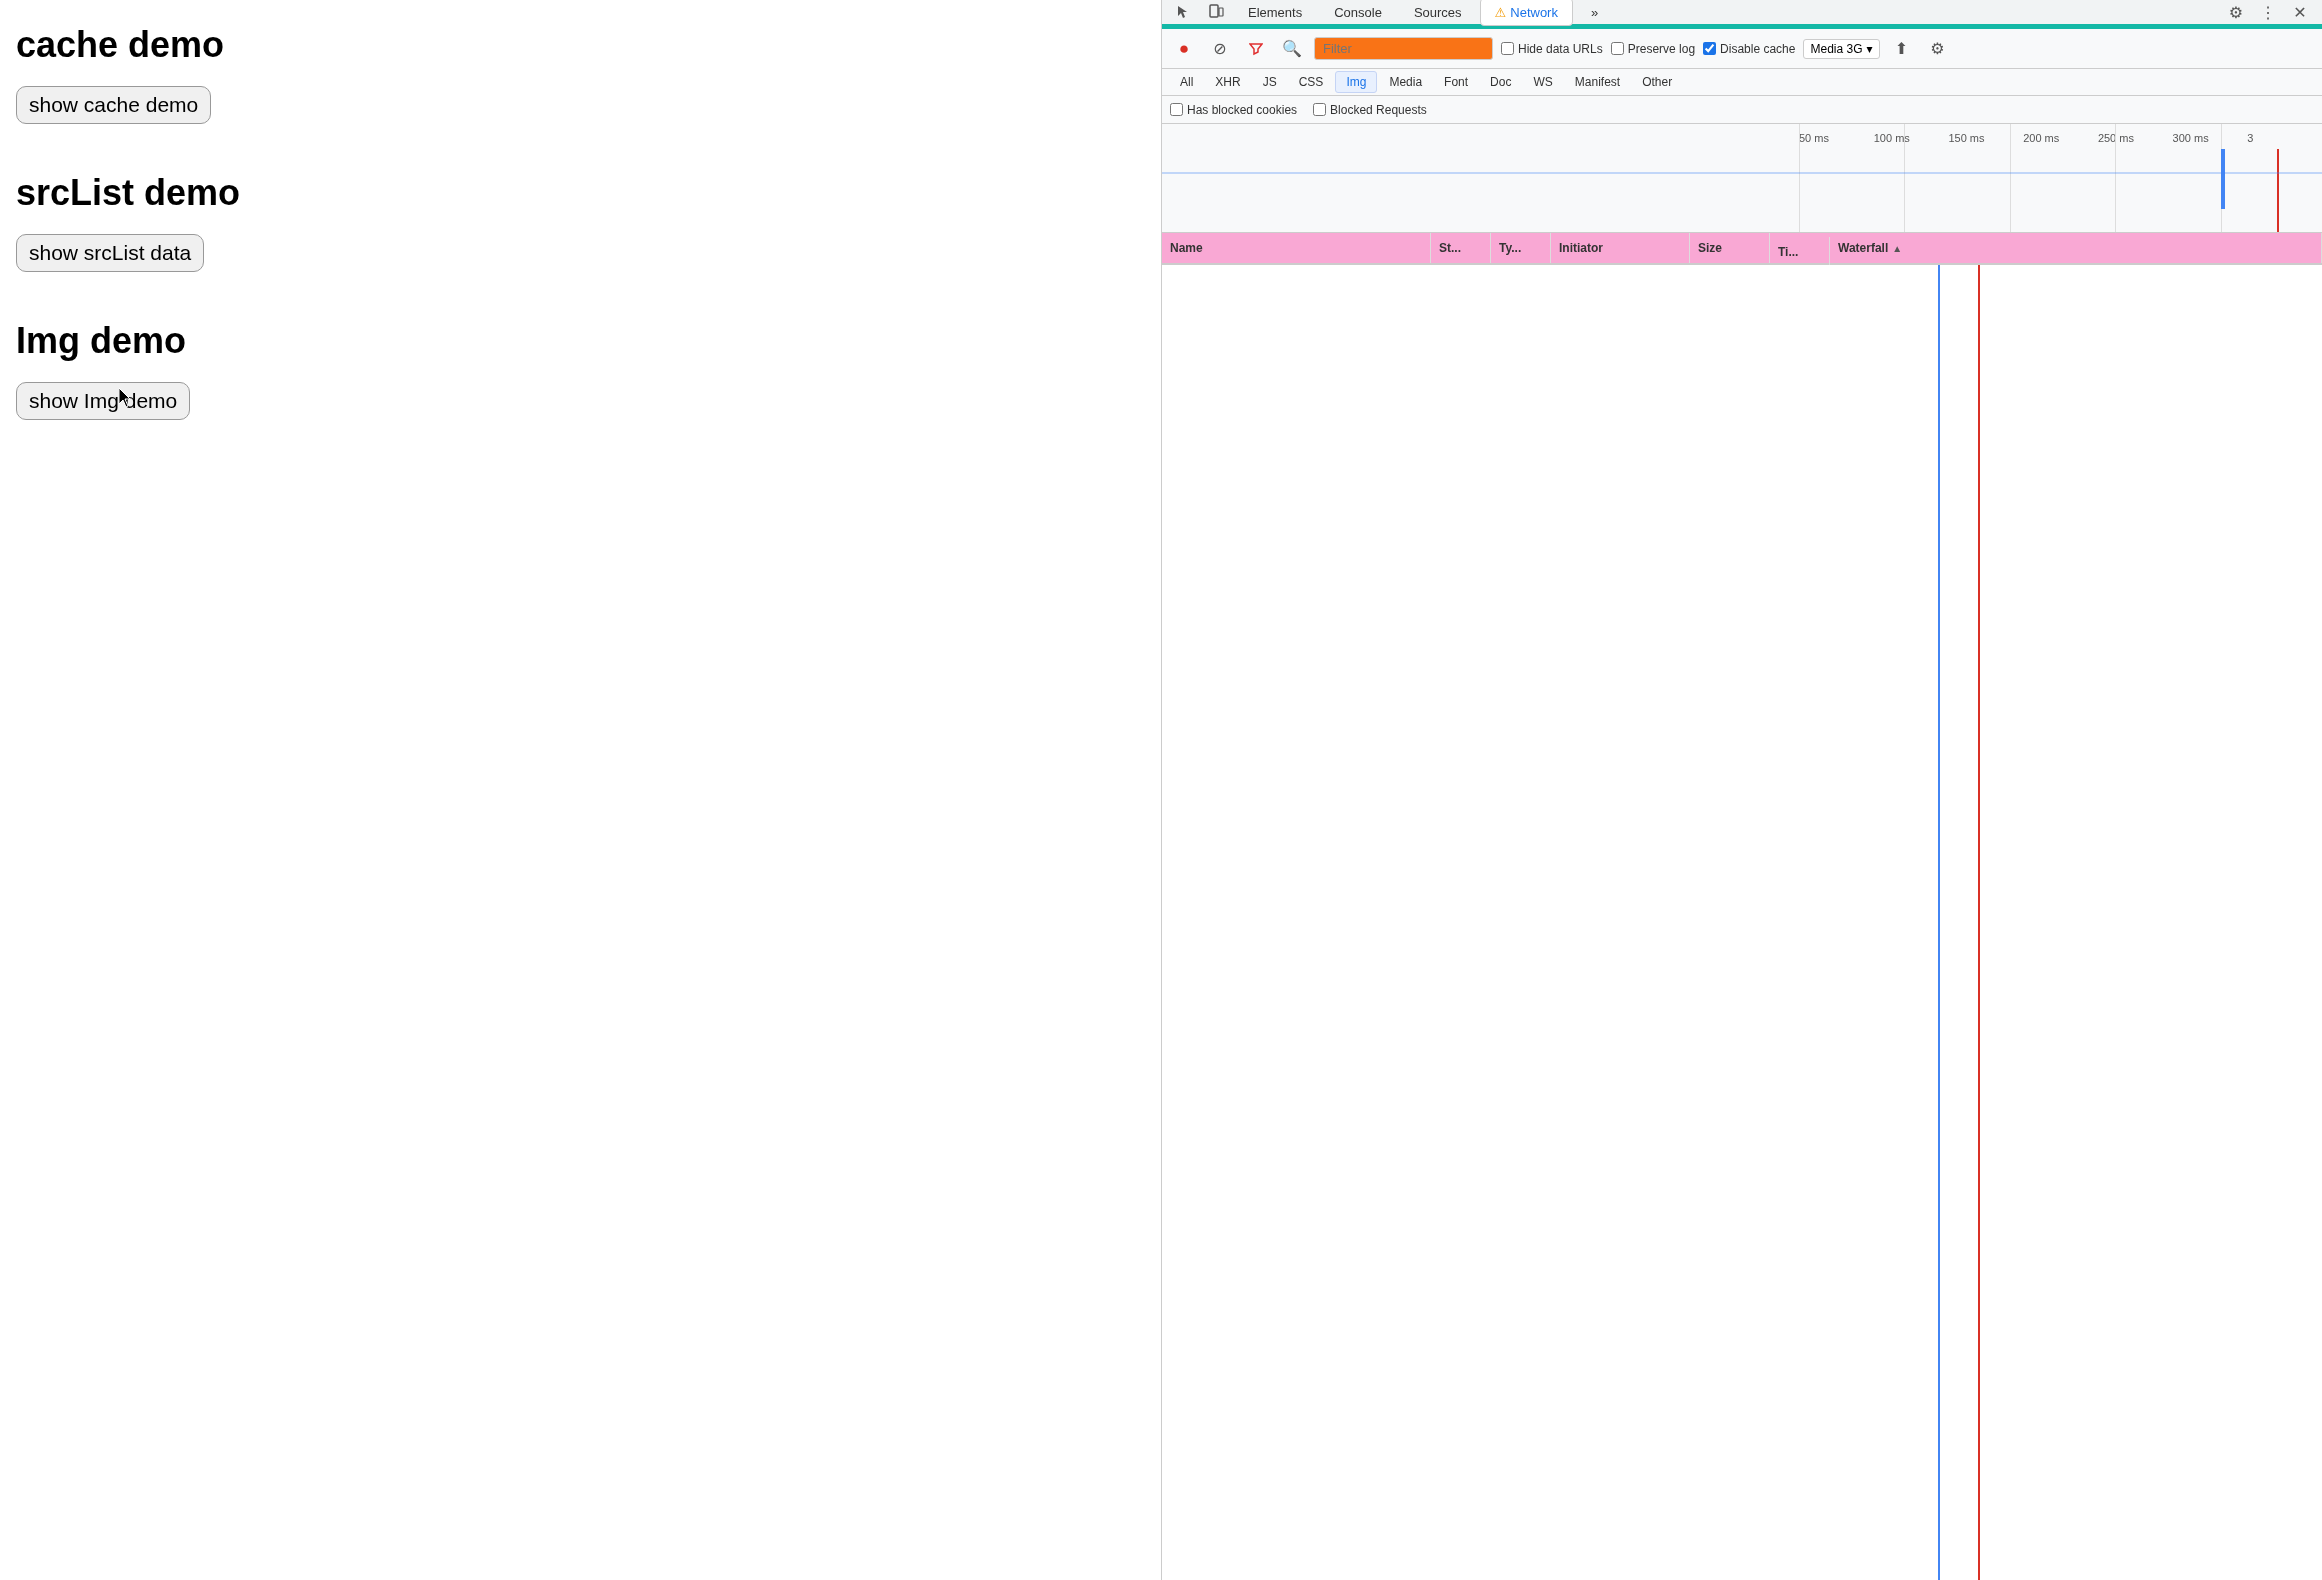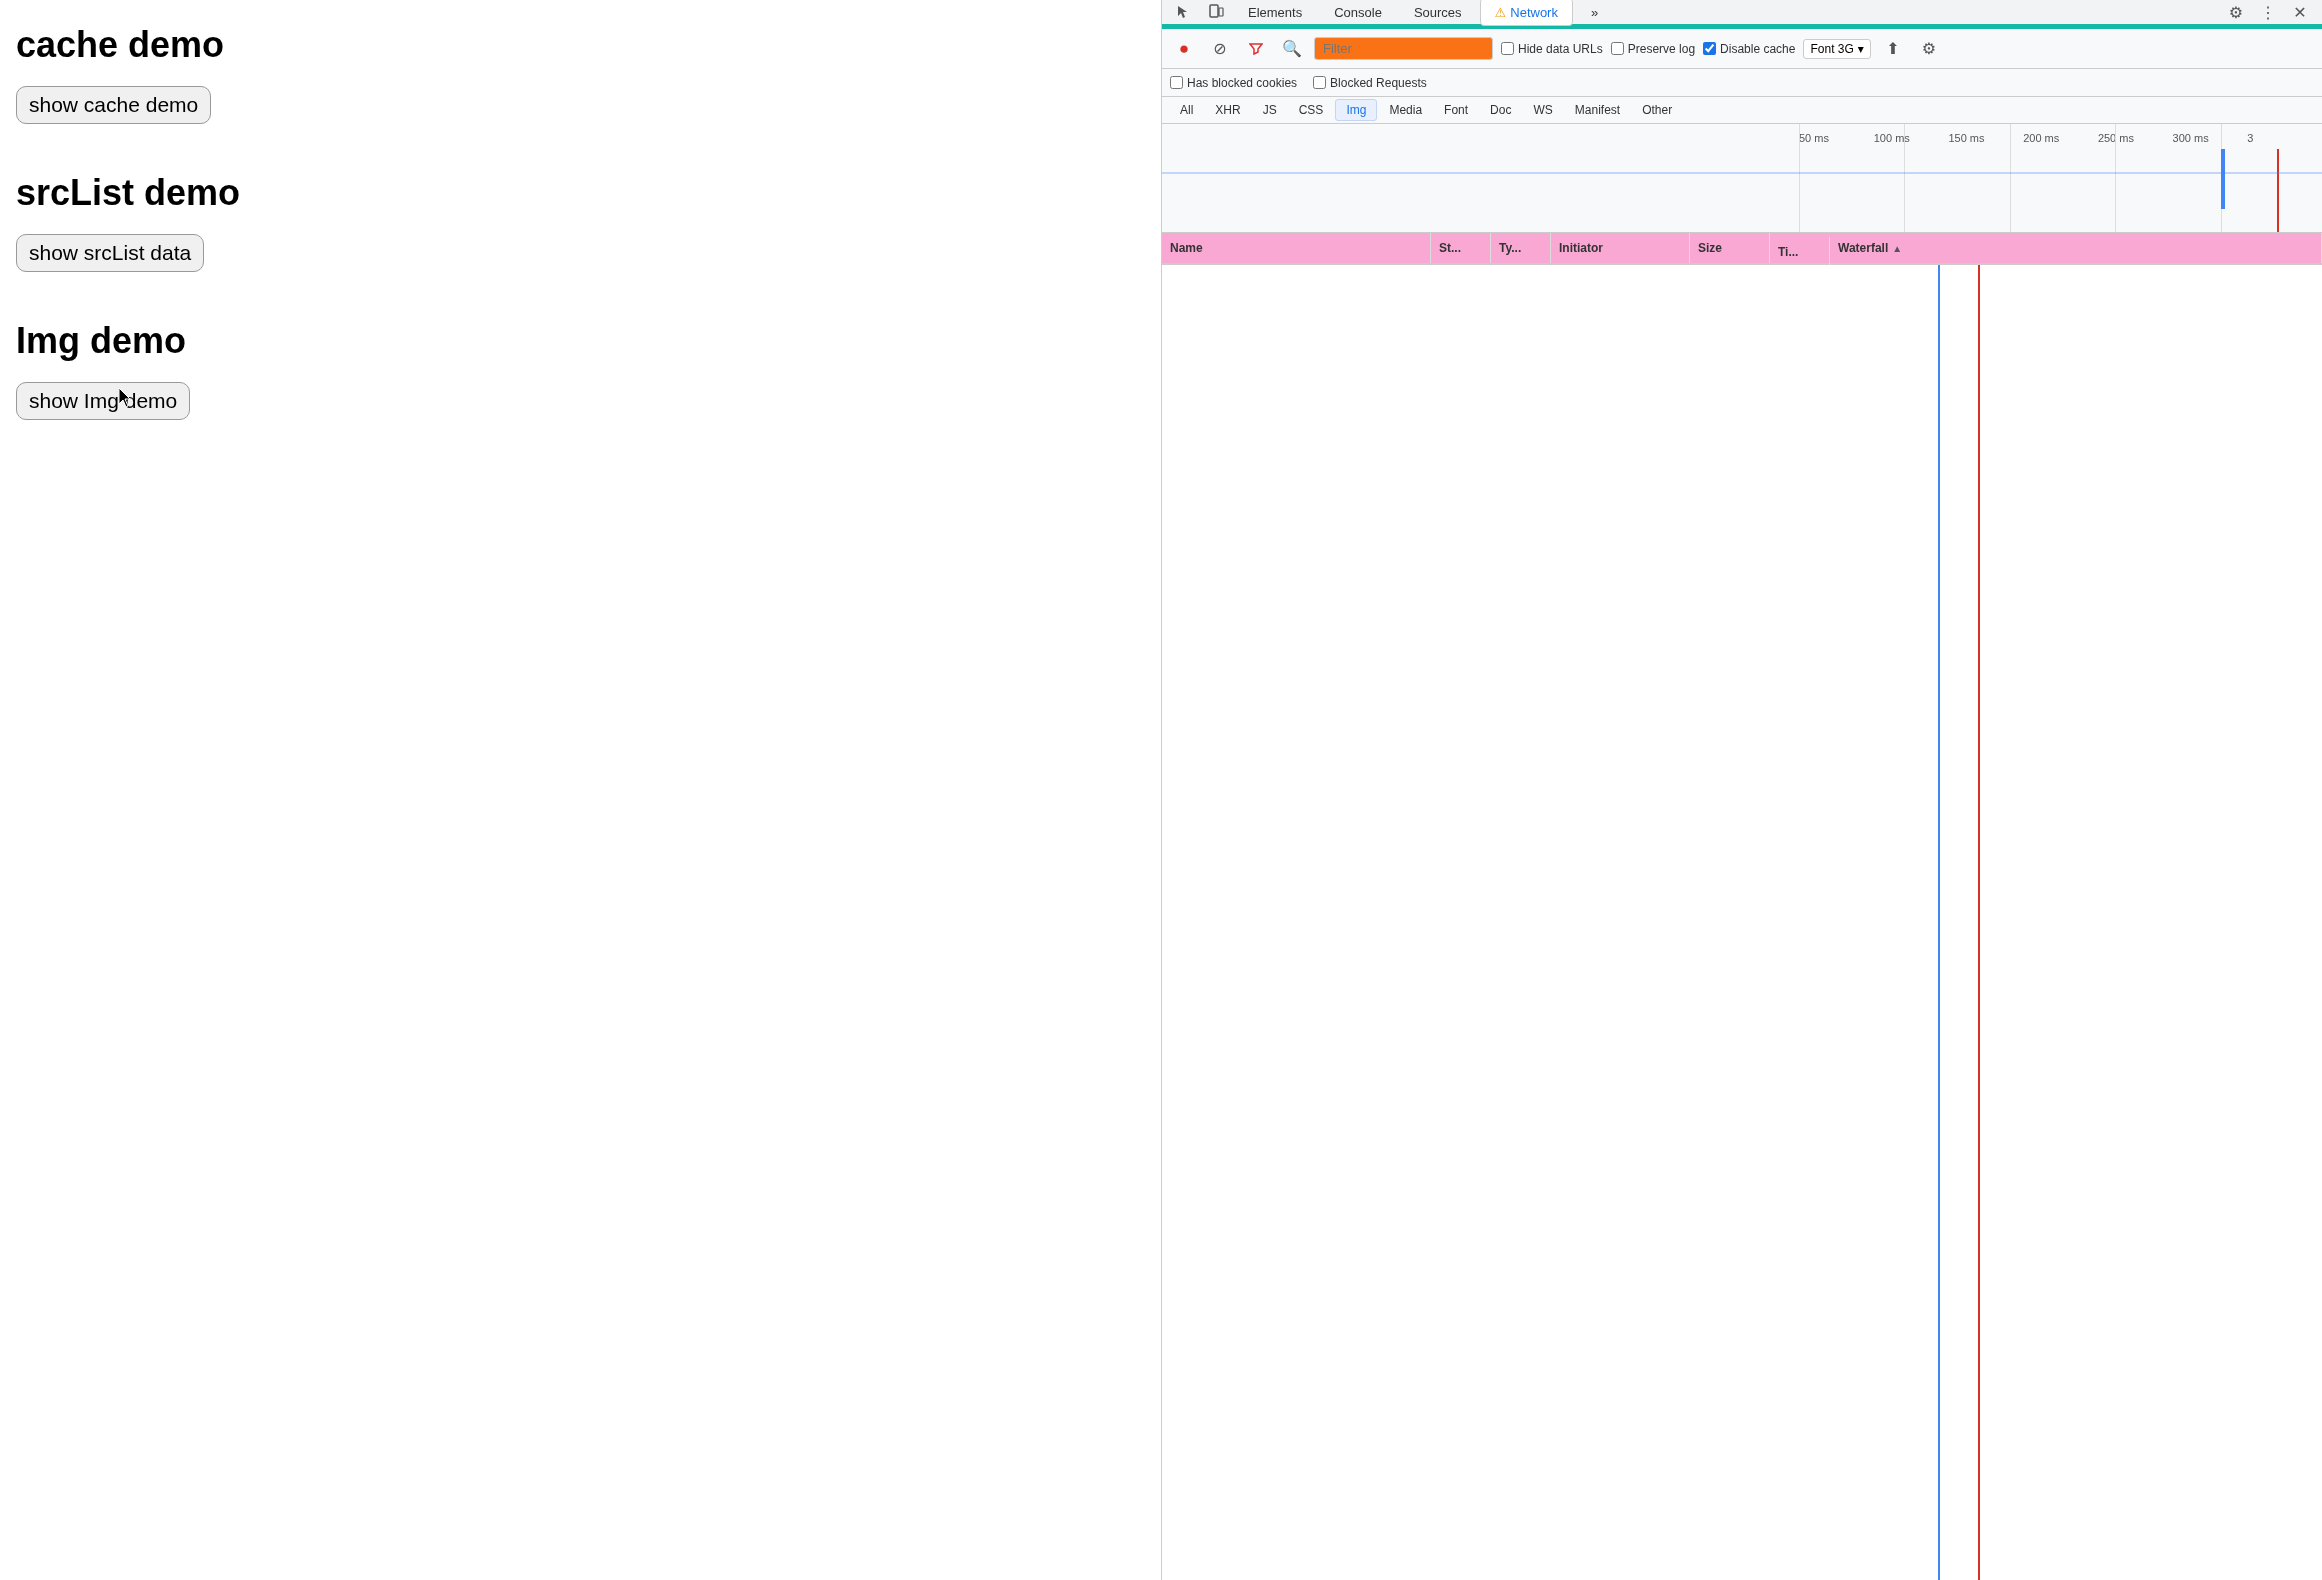--- a/index.html
+++ b/index.html
@@ -355,53 +355,53 @@
       <input type="checkbox" style="">
       <span>Preserve log</span>
     </label>
 
     <label class="checkbox-label">
       <input type="checkbox" checked="" class="disable-cache-checked" style="">
       <span>Disable cache</span>
     </label>
 
     <div style="display:flex;align-items:center;border:1px solid #ccc;border-radius:3px;padding:2px 6px;font-size:12px;background:#fff;cursor:pointer;gap:4px;">
-      <span>Font 3G</span>
+      <span>Media 3G</span>
       <span>▾</span>
     </div>
 
     <button class="dt-icon-btn" title="Import">⬆</button>
     <button class="dt-icon-btn" title="Network settings">⚙</button>
-  </div>
-
-  <div id="blocked-row">
-    <label class="checkbox-label">
-      <input type="checkbox" style="">
-      <span>Has blocked cookies</span>
-    </label>
-    <label class="checkbox-label">
-      <input type="checkbox" style="">
-      <span>Blocked Requests</span>
-    </label>
   </div>
 
   <div id="filter-tabs">
     <button class="filter-tab">All</button>
     <button class="filter-tab">XHR</button>
     <button class="filter-tab">JS</button>
     <button class="filter-tab">CSS</button>
     <button class="filter-tab active">Img</button>
     <button class="filter-tab">Media</button>
     <button class="filter-tab">Font</button>
     <button class="filter-tab">Doc</button>
     <button class="filter-tab">WS</button>
     <button class="filter-tab">Manifest</button>
     <button class="filter-tab">Other</button>
   </div>
 
+  <div id="blocked-row">
+    <label class="checkbox-label">
+      <input type="checkbox" style="">
+      <span>Has blocked cookies</span>
+    </label>
+    <label class="checkbox-label">
+      <input type="checkbox" style="">
+      <span>Blocked Requests</span>
+    </label>
+  </div>
+
   <div id="timeline-header">
 
     <div class="timeline-scale">
       <div class="timeline-mark">
         <span>50 ms</span>
       </div>
       <div class="timeline-mark">
         <span>100 ms</span>
       </div>
       <div class="timeline-mark">

